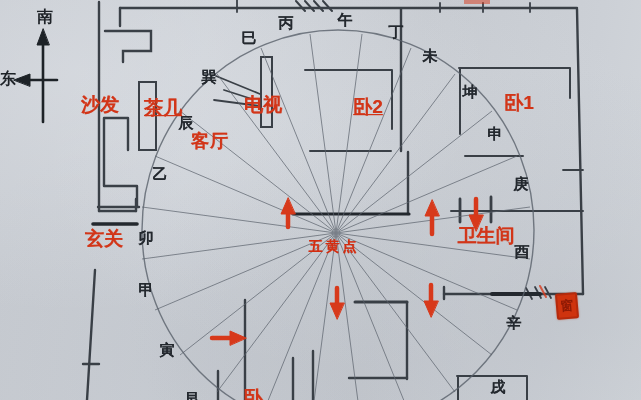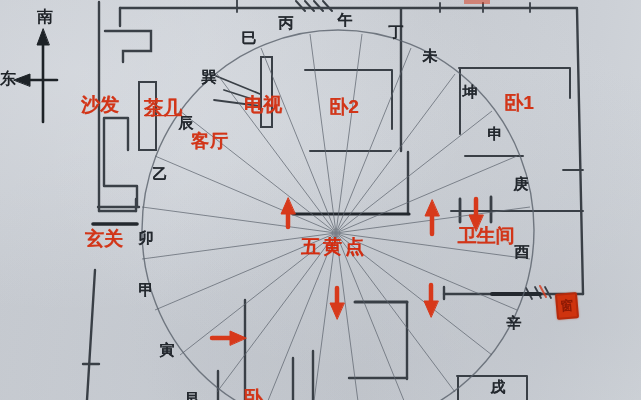--- a/index.html
+++ b/index.html
@@ -20,21 +20,21 @@
     font-family:"Liberation Serif",serif;
     text-shadow:0 0 .6px rgba(35,40,46,.7);
     white-space:nowrap;
   }
   .red-label{
     position:absolute;transform:translate(-50%,-50%);
     color:#d23518;font-size:19px;font-weight:700;white-space:nowrap;
     text-shadow:.4px .4px 0 rgba(210,53,24,.55);
   }
   .living{font-size:18px;letter-spacing:1px;}
-  .center-label{font-size:19px;letter-spacing:3px;color:#d32c10;}
+  .center-label{font-size:14px;letter-spacing:3px;color:#d32c10;}
   .window-box{
     position:absolute;left:556px;top:293px;width:18px;height:22px;
     background:#cf330e;border:2px solid #b52a0c;border-radius:2px;
     color:#8f1a05;font-size:13px;font-weight:700;
     display:flex;align-items:center;justify-content:center;
     transform:rotate(-5deg);box-shadow:0 0 2px rgba(180,40,10,.5);
   }
   .compass-label{
     position:absolute;transform:translate(-50%,-50%);
     color:#1d2227;font-size:16px;font-weight:700;
@@ -176,21 +176,21 @@
   <div class="dir-label" style="left:167px;top:350px;">寅</div>
   <div class="dir-label" style="left:193px;top:399px;">艮</div>
 
   <div class="red-label" style="left:100px;top:105px;">沙发</div>
   <div class="red-label" style="left:163px;top:108px;text-decoration:underline;">茶几</div>
   <div class="red-label" style="left:239px;top:105px;margin-left:24px;">电视</div>
   <div class="red-label living" style="left:210px;top:141px;">客厅</div>
   <div class="red-label" style="left:104px;top:239px;">玄关</div>
   <div class="red-label center-label" style="left:334px;top:247px;">五黄点</div>
   <div class="red-label" style="left:486px;top:236px;">卫生间</div>
-  <div class="red-label" style="left:344px;top:107px;">卧2</div>
+  <div class="red-label" style="left:368px;top:107px;text-decoration:underline;">卧2</div>
   <div class="red-label" style="left:519px;top:103px;">卧1</div>
   <div class="red-label" style="left:253px;top:398px;">卧</div>
 
   <div class="window-box">
     <span>窗</span>
   </div>
 
 </div>
 
 </body></html>

